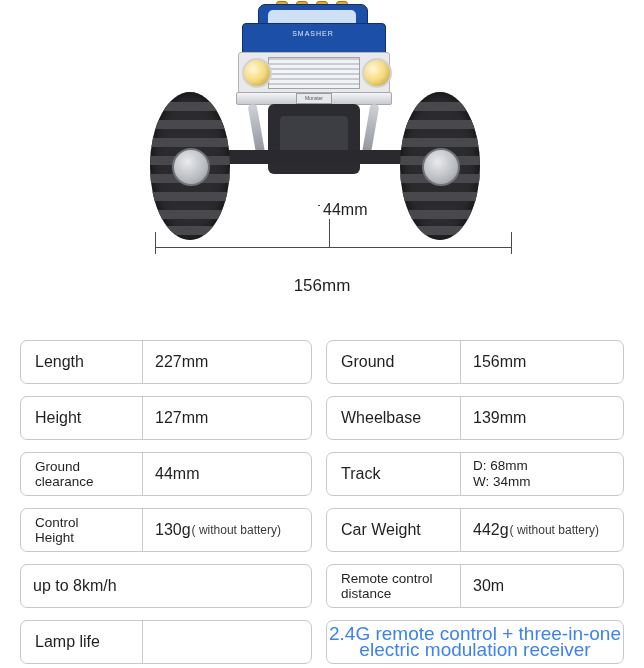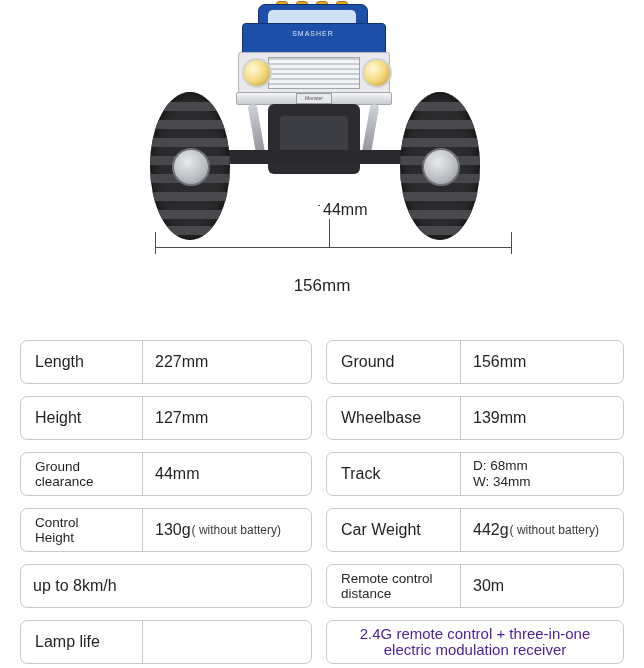--- a/index.html
+++ b/index.html
@@ -302,23 +302,23 @@
   .spec.full {
     justify-content: center;
     align-items: center;
     text-align: center;
   }
   .spec.full .value {
     flex: 1;
     justify-content: center;
     padding-left: 0;
     text-align: center;
-    font-size: 15px;
+    font-size: 19px;
     line-height: 16px;
-    color: #4c1d95;
+    color: #3b82f6;
   }
 </style>
 </head>
 <body>
 
 <div class="page">
 
   <div class="hero">
 
     <div class="truck">

